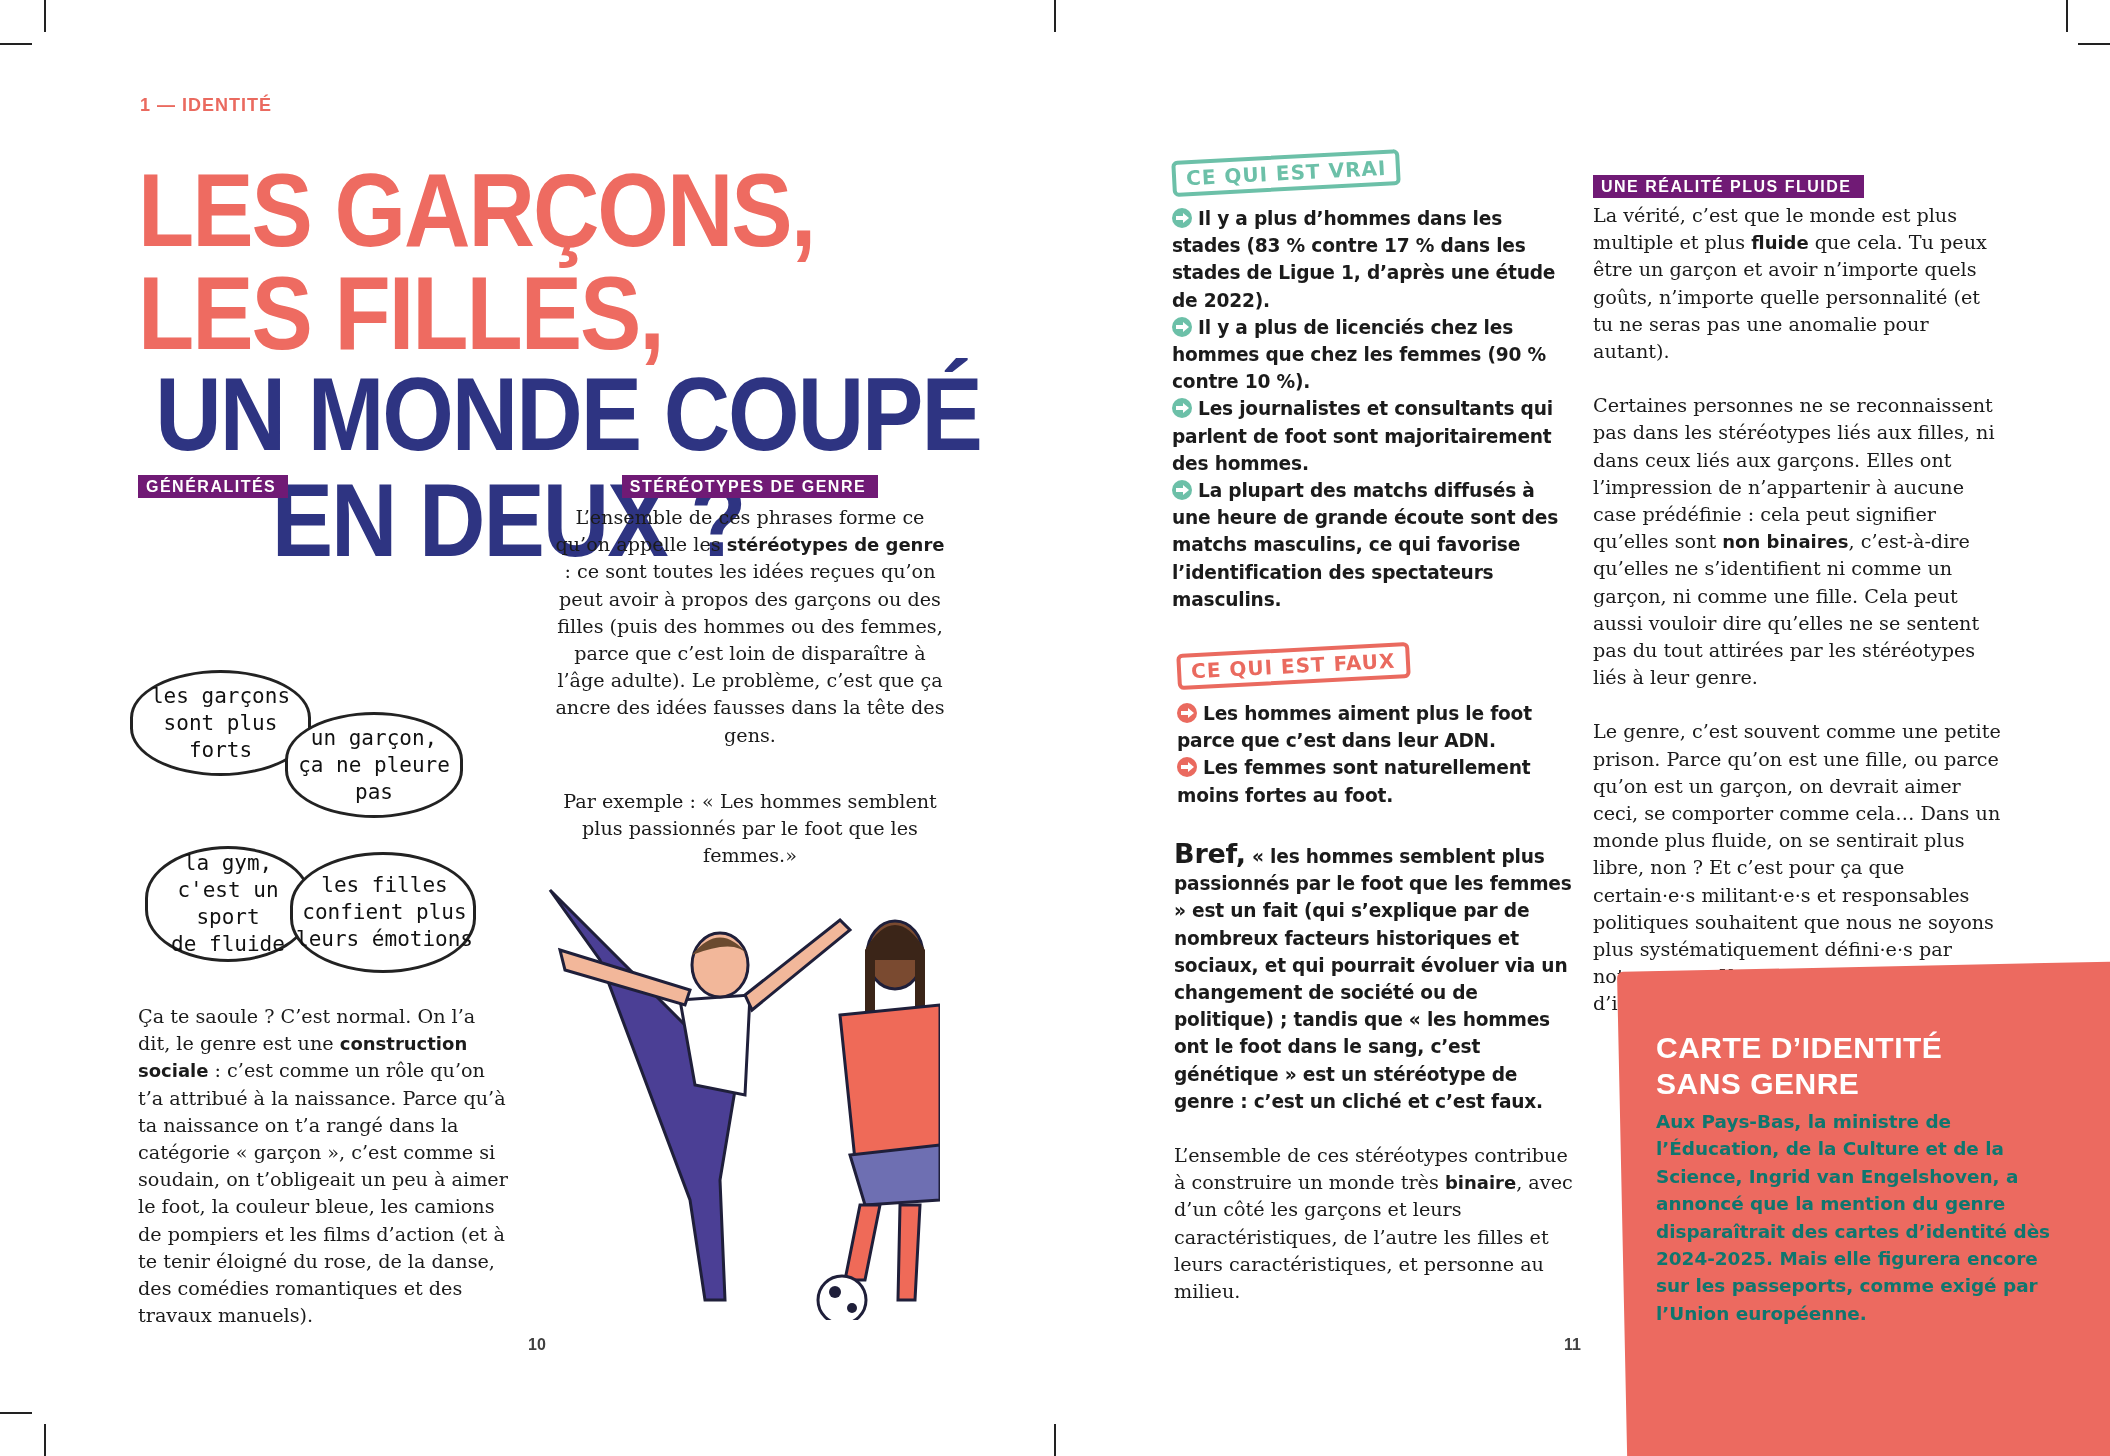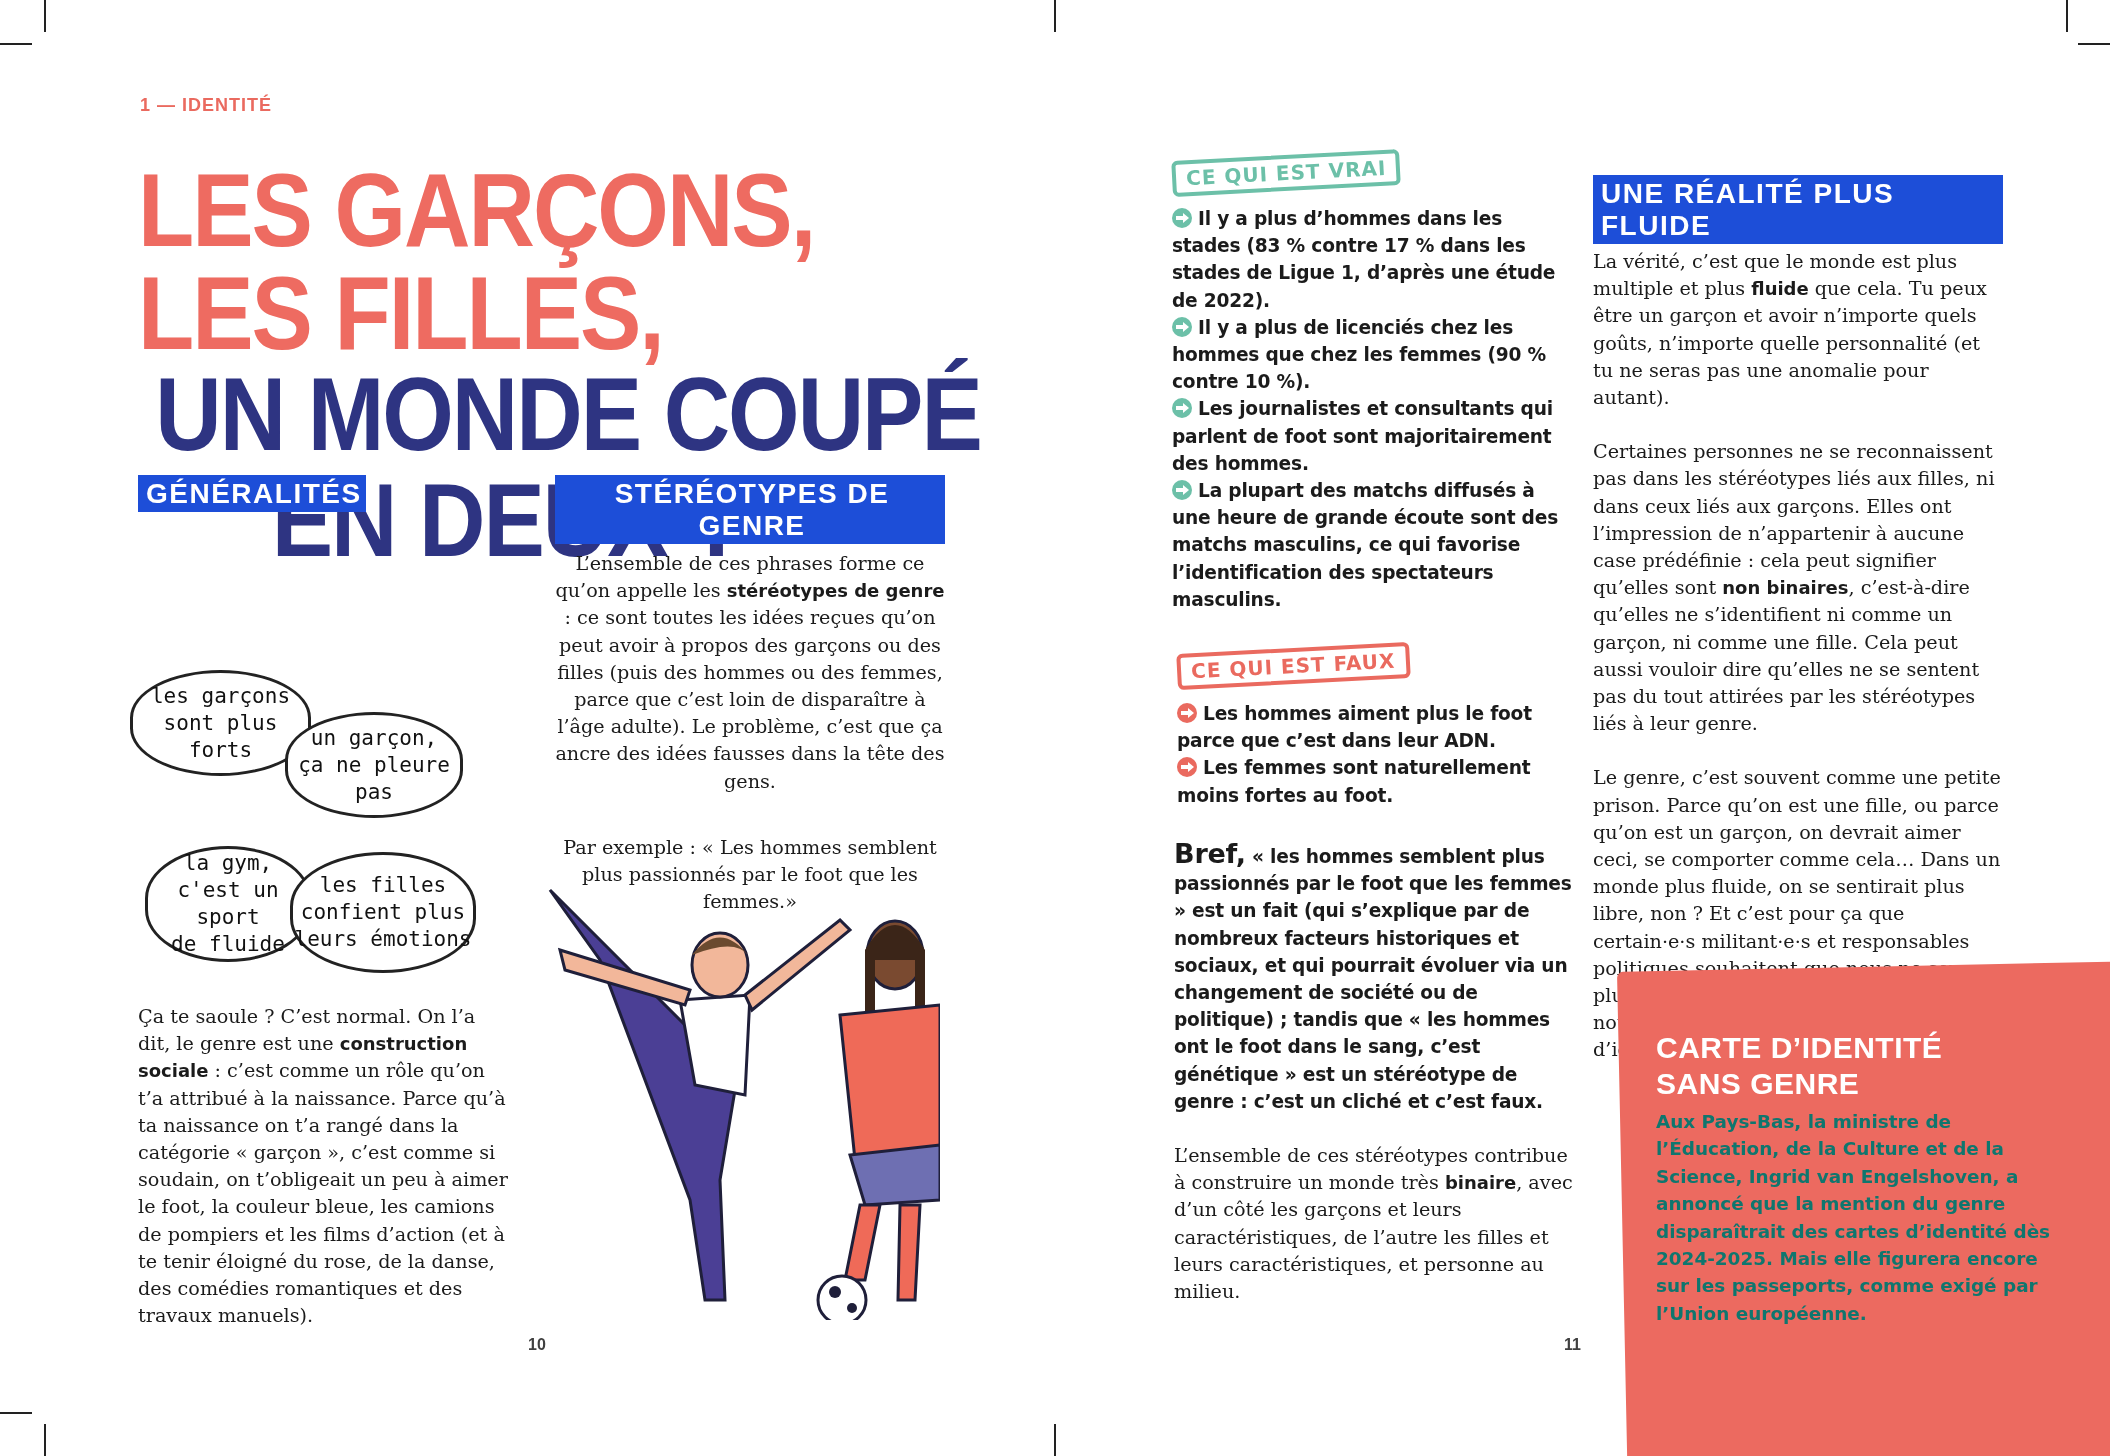--- a/index.html
+++ b/index.html
@@ -6,27 +6,27 @@
   body { width: 2110px; height: 1456px; position: relative; overflow: hidden; font-family: "DejaVu Serif", serif; color: #1a1a1a; }
   .abs { position: absolute; }
   .crop { position: absolute; background: #222; }
 
   .chapter { left: 140px; top: 95px; font-family: "Liberation Sans", sans-serif; font-weight: 700; font-size: 18px; letter-spacing: 1px; color: #ea6a5f; }
 
   .title { left: 138px; top: 170px; width: 860px; text-align: center; font-family: "Liberation Sans", sans-serif; font-weight: 900; line-height: 1; }
   .title .l1 { color: #ee6b61; font-size: 92px; letter-spacing: -2px; transform: scaleY(1.12); display: block; margin-bottom: 14px; text-align: left; }
   .title .l2 { color: #2e3482; font-size: 92px; letter-spacing: -2px; transform: scaleY(1.12); display: block; margin-bottom: 14px; }
 
-  .tag { display: inline-block; background: #1d4ed8; color: #fff; font-family: "Liberation Sans", sans-serif; font-weight: 700; font-size: 28px; letter-spacing: 1.5px; padding: 3px 4px 2px 8px; text-transform: uppercase; }
+  .tag { display: inline-block; background: #701a75; color: #fff; font-family: "Liberation Sans", sans-serif; font-weight: 700; font-size: 16px; letter-spacing: 1.5px; padding: 3px 12px 2px 8px; text-transform: uppercase; }
 
   .serif { font-family: "DejaVu Serif", serif; font-size: 19.2px; line-height: 27.2px; color: #1b1b1b; }
   .serif b { font-family: "DejaVu Sans", sans-serif; font-weight: 700; font-size: 18px; }
   .sans { font-family: "DejaVu Sans", sans-serif; font-weight: 700; font-size: 18.6px; line-height: 27.2px; color: #1b1b1b; letter-spacing: -0.2px; }
 
-  .bubble { position: absolute; border: 3px solid #222; border-radius: 50%/45%; background: #fff; font-family: "DejaVu Sans Mono", monospace; font-size: 21px; line-height: 27px; text-align: center; display: flex; align-items: center; justify-content: center; color: #111; }
+  .bubble { position: absolute; border: 3px solid #222; border-radius: 50%/45%; background: #fff; font-family: "DejaVu Sans Mono", monospace; font-size: 21px; line-height: 27px; text-align: center; display: flex; align-items: center; justify-content: flex-end; color: #111; }
 
   .stamp { display: inline-block; border: 4px solid; border-radius: 6px; padding: 2px 10px; font-family: "DejaVu Sans", sans-serif; font-weight: 700; font-size: 20px; letter-spacing: 1px; transform: rotate(-3deg); }
   .stamp.vrai { color: #6cc0a8; border-color: #6cc0a8; }
   .stamp.faux { color: #ea6a5f; border-color: #ea6a5f; }
 
   .arrow { display: inline-block; width: 20px; height: 20px; border-radius: 50%; vertical-align: -3px; margin-right: 6px; position: relative; }
   .arrow.green { background: #6cc0a8; }
   .arrow.red { background: #ea6a5f; }
   .arrow::after { content: ""; position: absolute; left: 4px; top: 8px; width: 8px; height: 4px; background: #fff; }
   .arrow::before { content: ""; position: absolute; left: 11px; top: 5px; border-left: 6px solid #fff; border-top: 5px solid transparent; border-bottom: 5px solid transparent; }

